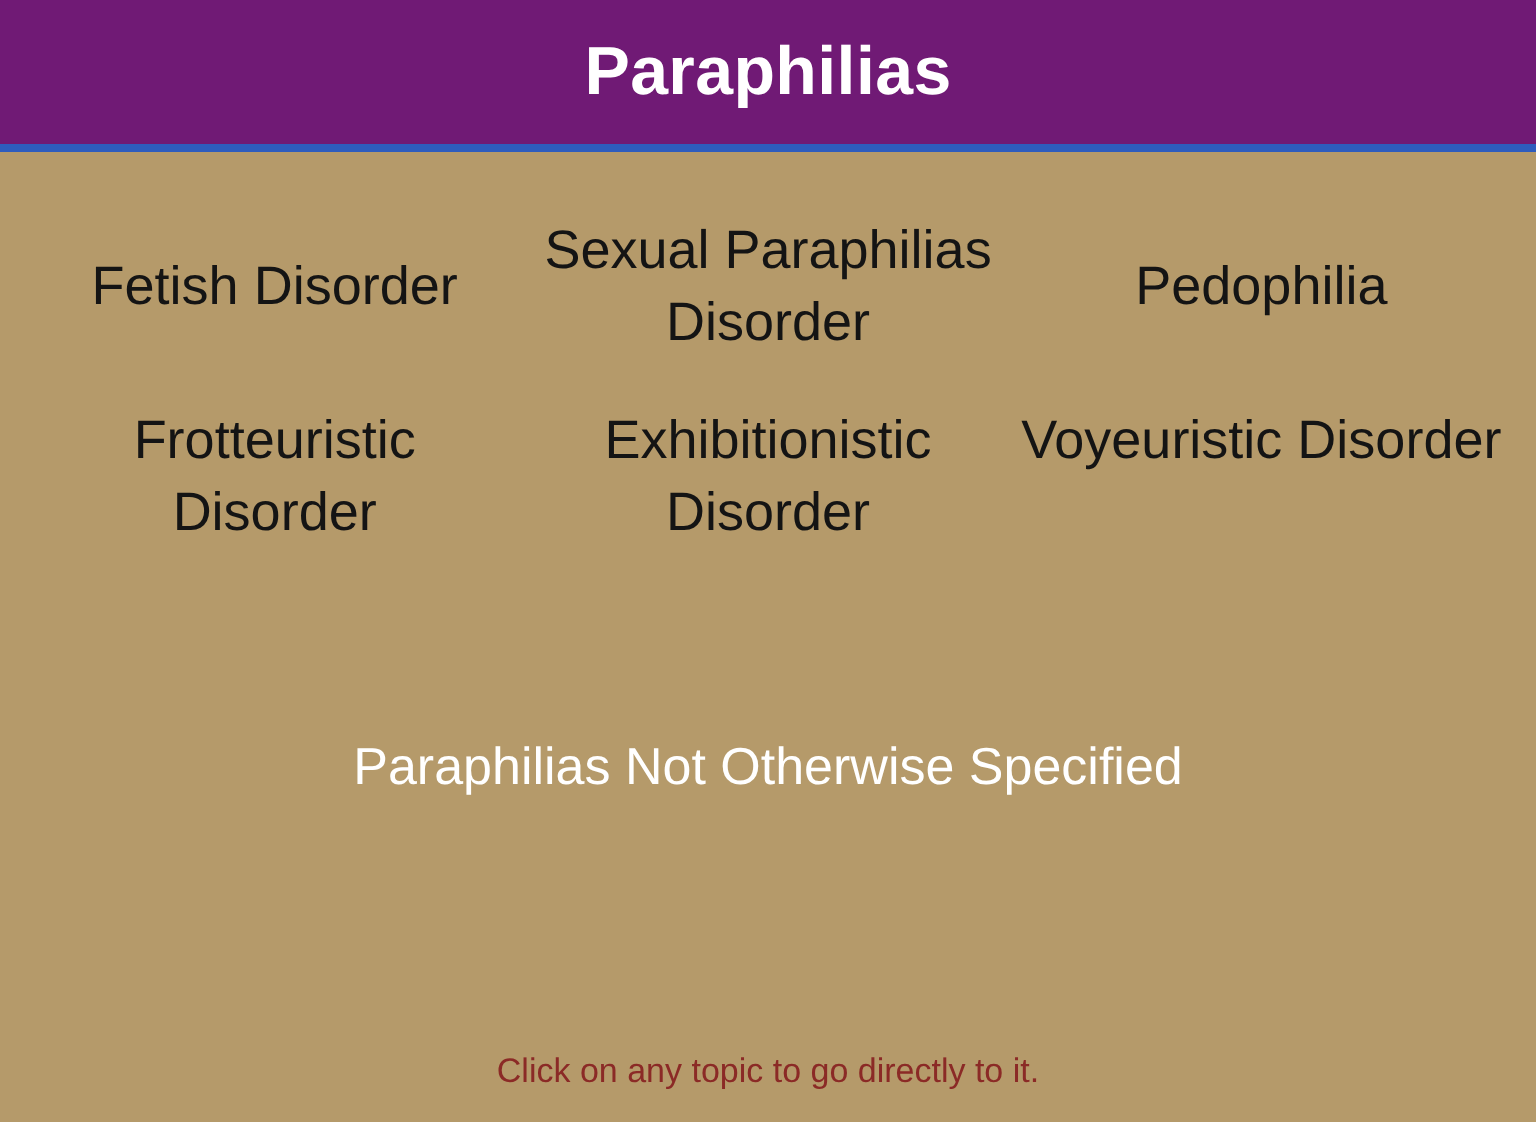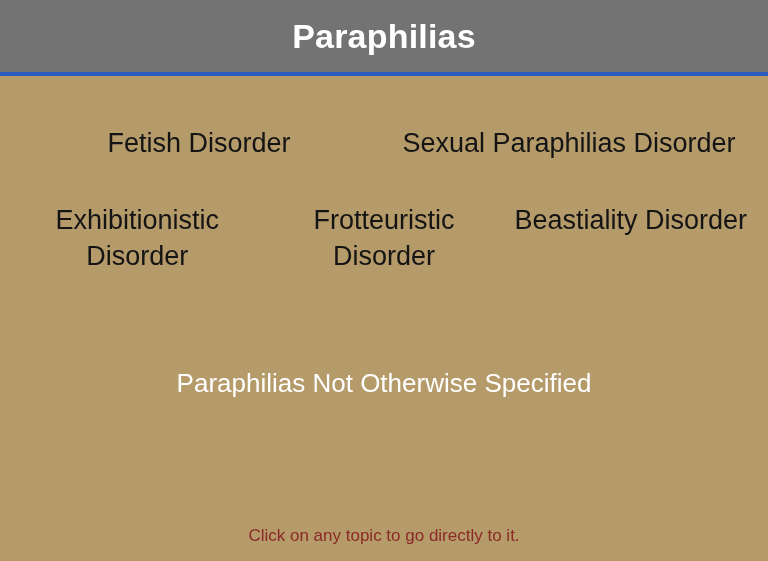--- a/index.html
+++ b/index.html
@@ -21,21 +21,21 @@
     box-sizing: border-box;
   }
 
   
   .header {
     position: absolute;
     top: 0;
     left: 0;
     width: 768px;
     height: 72px;
-    background: #737373;
+    background: #701a75;
     display: flex;
     align-items: center;
     justify-content: center;
   }
   .header-rule {
     position: absolute;
     top: 72px;
     left: 0;
     width: 768px;
     height: 4px;
@@ -128,26 +128,27 @@
   <div class="header">
     <div class="header-title">Paraphilias</div>
   </div>
   <div class="header-rule"></div>
 
   <div class="topic-grid">
 
     <div class="topic-row row-1">
       <div class="topic-cell">Fetish Disorder</div>
       <div class="topic-cell">Sexual Paraphilias Disorder</div>
+      <div class="topic-cell">Pedophilia</div>
     </div>
 
     <div class="topic-row row-2">
+      <div class="topic-cell">Frotteuristic Disorder</div>
       <div class="topic-cell">Exhibitionistic Disorder</div>
-      <div class="topic-cell">Frotteuristic Disorder</div>
-      <div class="topic-cell">Beastiality Disorder</div>
+      <div class="topic-cell">Voyeuristic Disorder</div>
     </div>
 
   </div>
 
   <div class="center-lines">
     <div class="line-nos">Paraphilias Not Otherwise Specified</div>
   </div>
 
   <div class="footer">
     <div class="footer-note">Click on any topic to go directly to it.</div>

